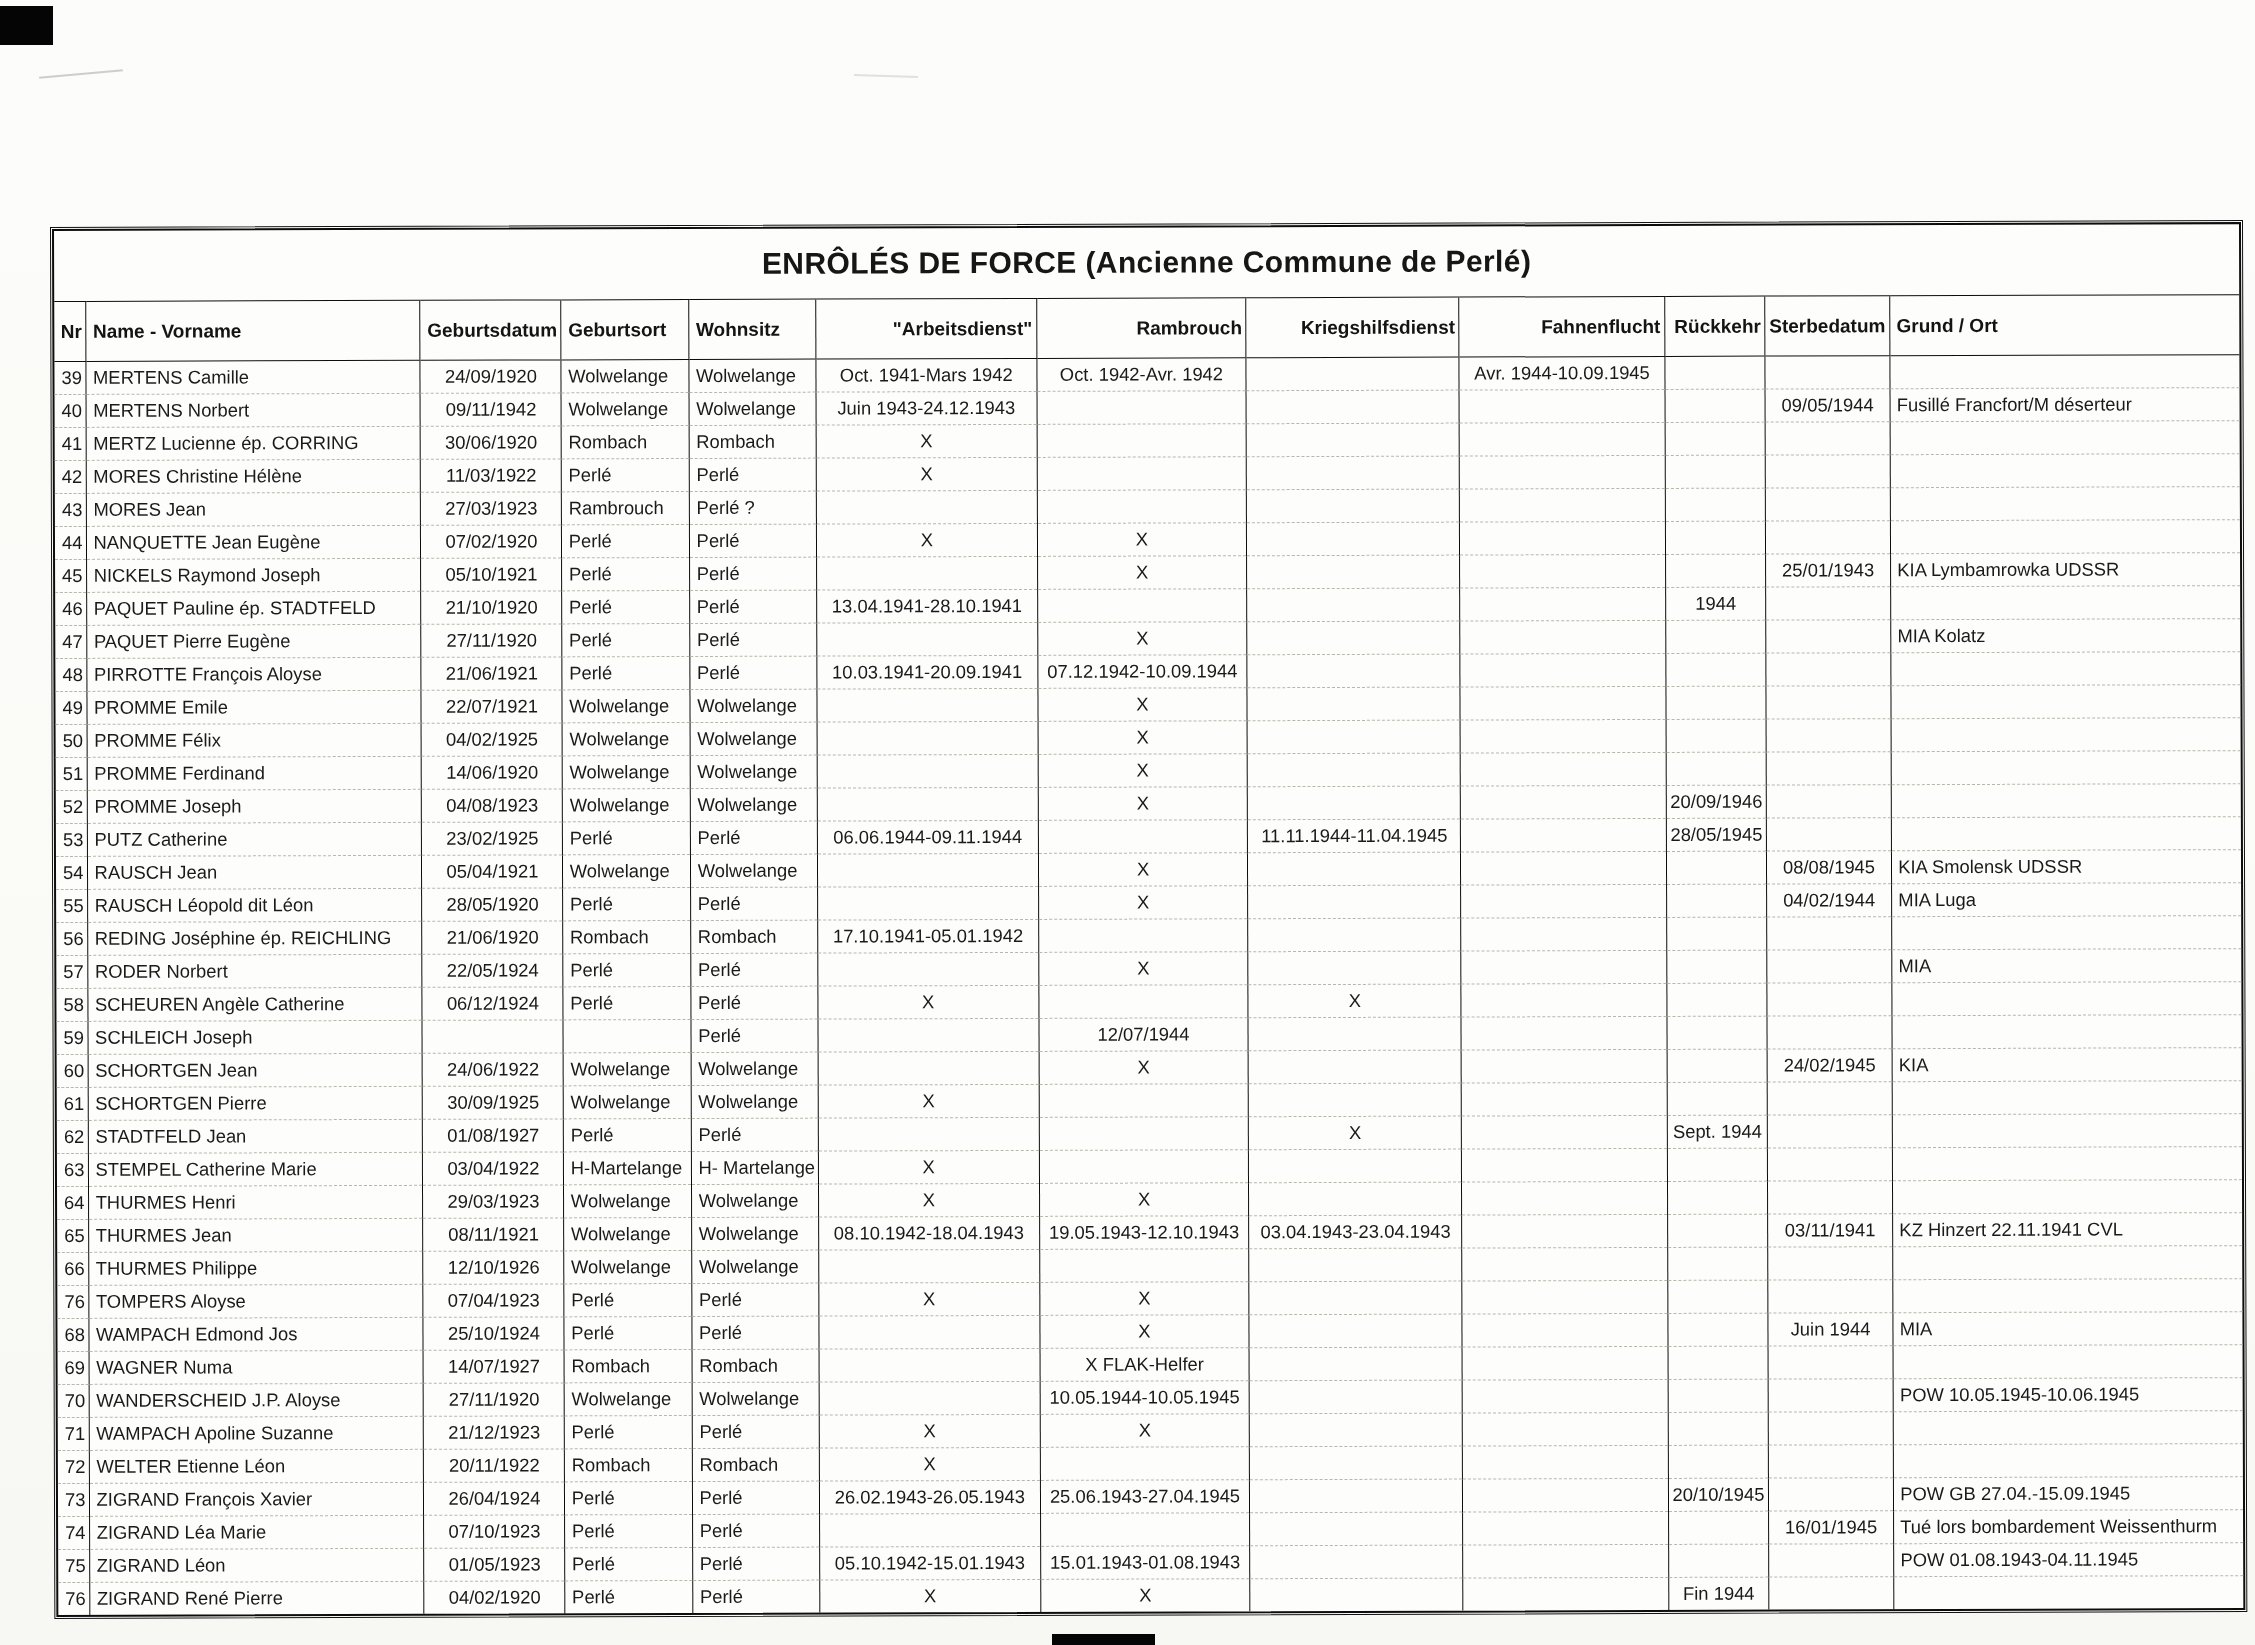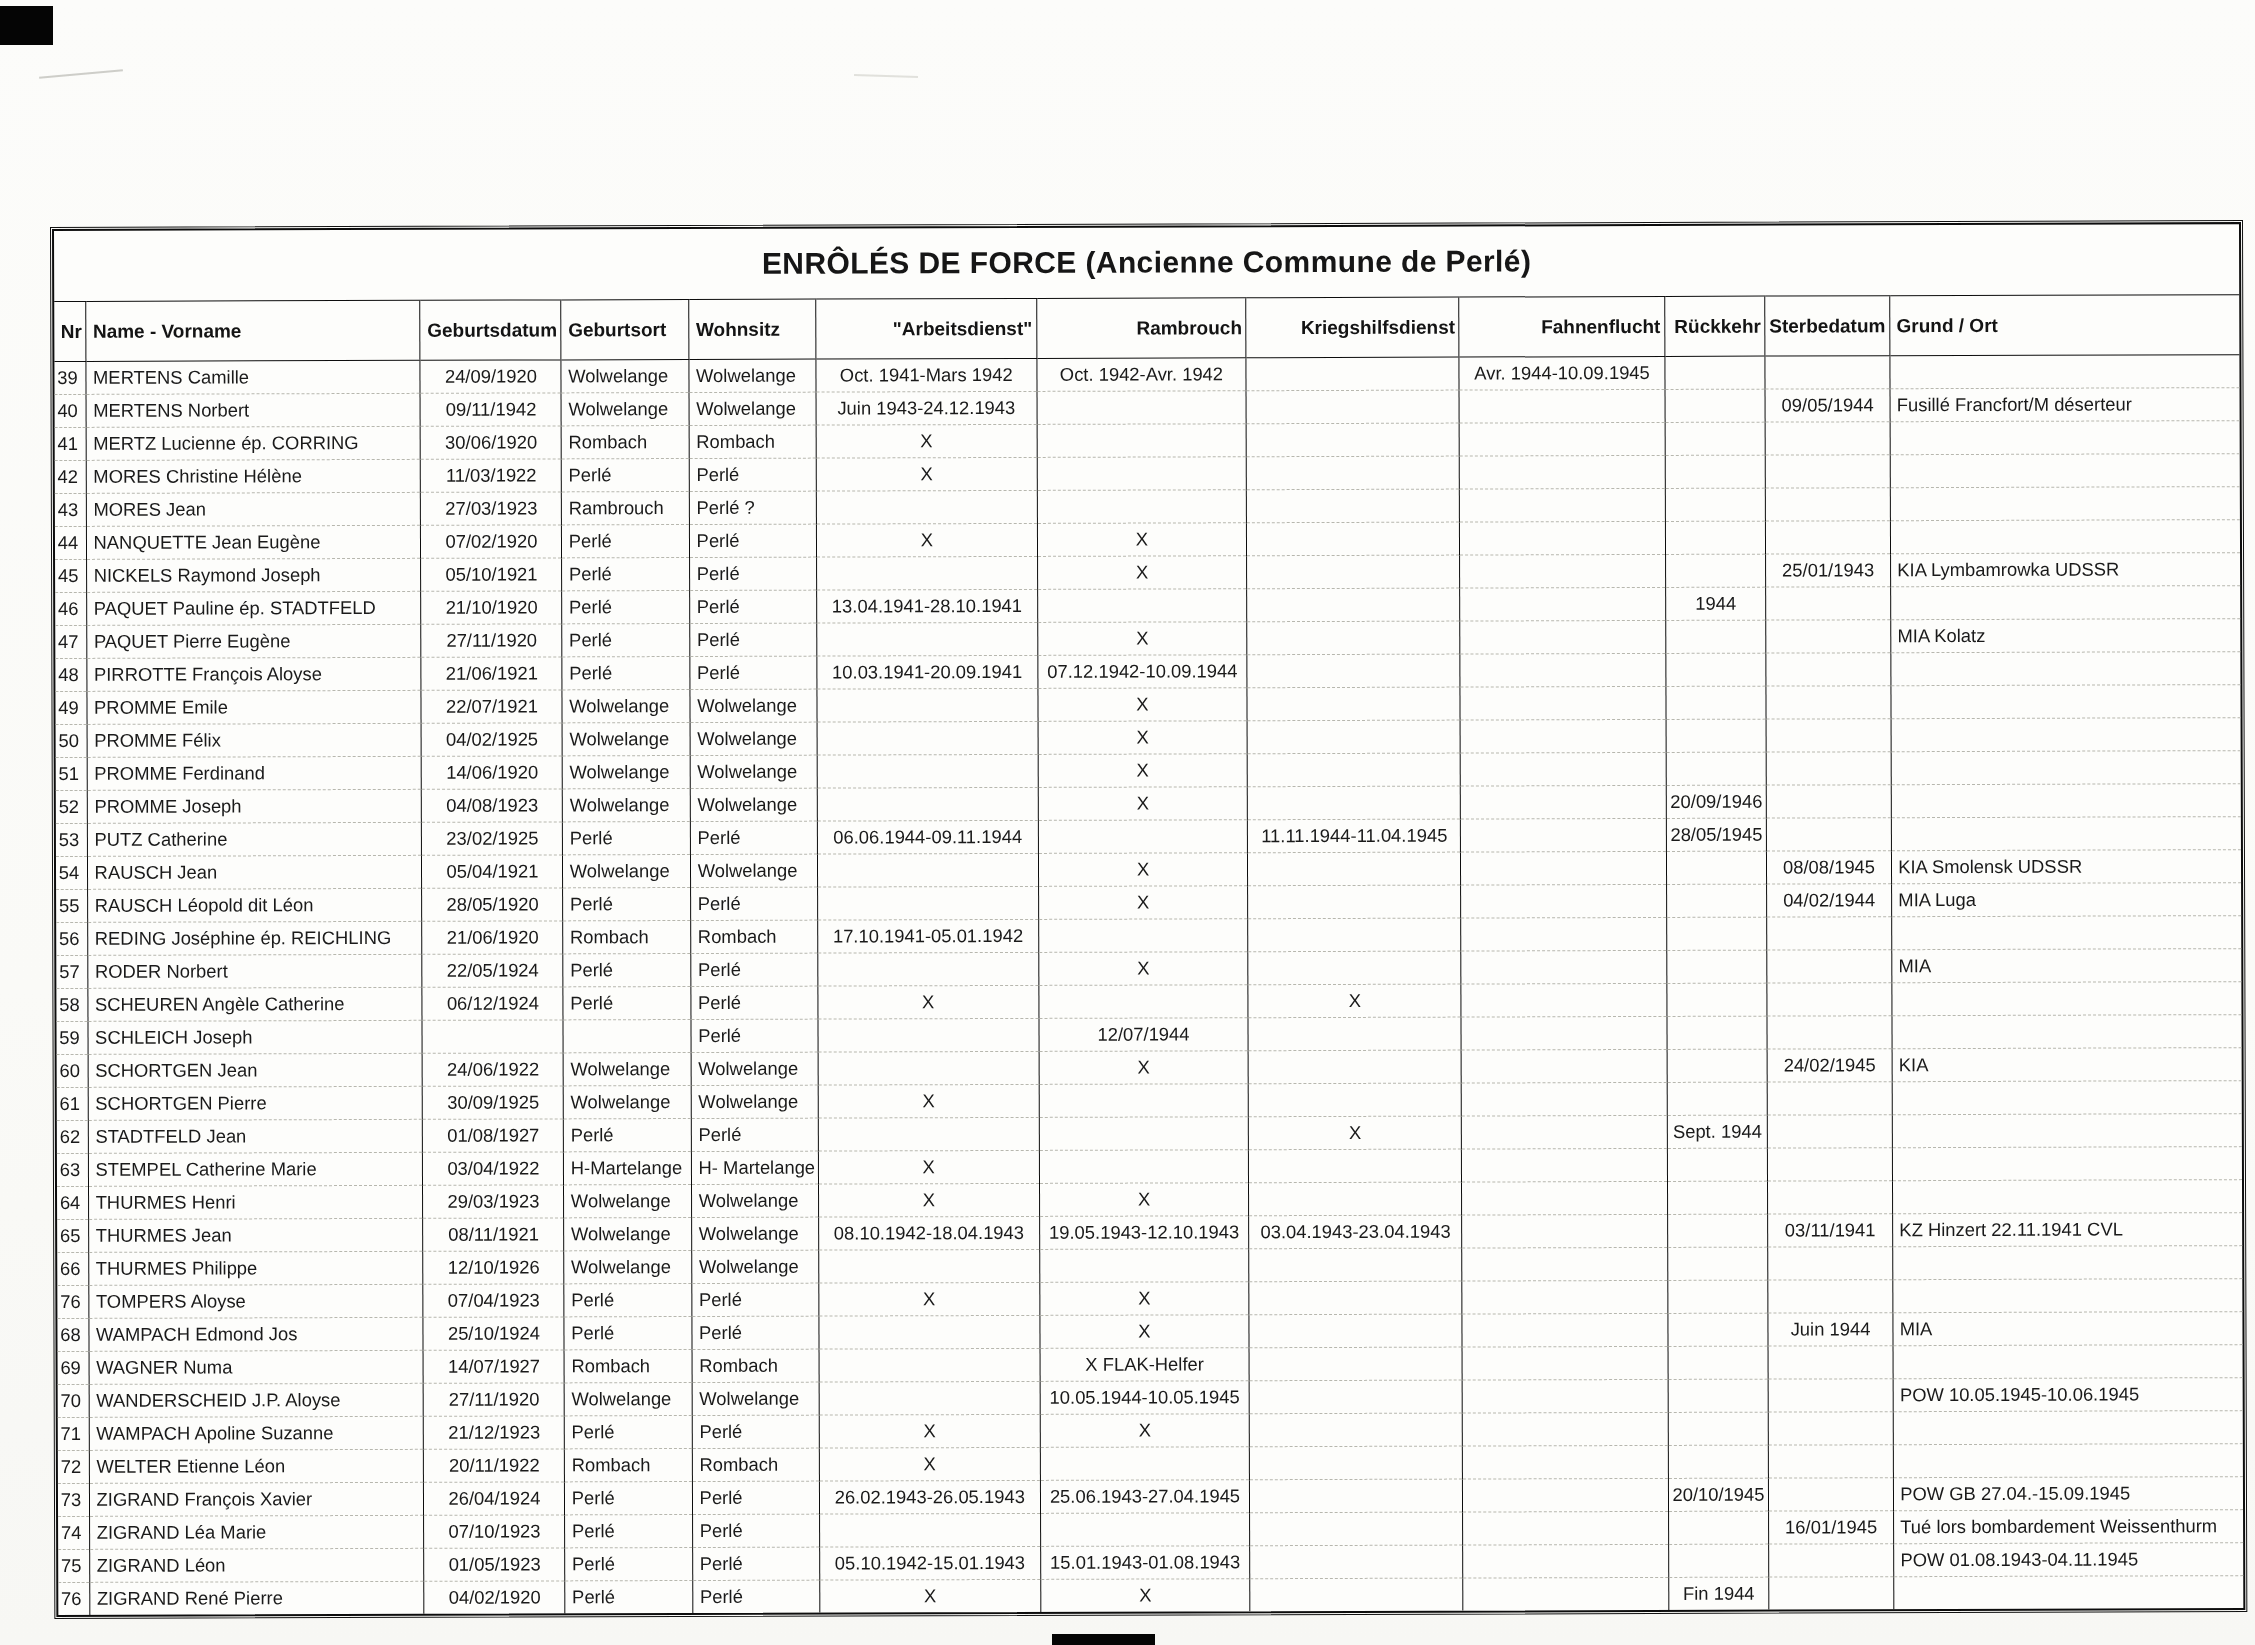--- a/index.html
+++ b/index.html
@@ -116,21 +116,21 @@
     vertical-align: middle;
     padding: 0 2.8px;
     overflow: hidden;
     white-space: nowrap;
   }
   tbody td:first-child { border-left: none; }
   tbody tr:last-child td { border-bottom: none; }
 
   td.a-left   { text-align: left;  padding-left: 6.4px; }
   td.a-center { text-align: center; }
-  td.a-right  { text-align: left; padding-right: 3.7px; }
+  td.a-right  { text-align: right; padding-right: 3.7px; }
 </style>
 </head>
 <body>
 
 <div class="sheet">
 
   <div class="scan-corner"></div>
   <div class="pencil-mark"></div>
   <div class="smudge"></div>
 

